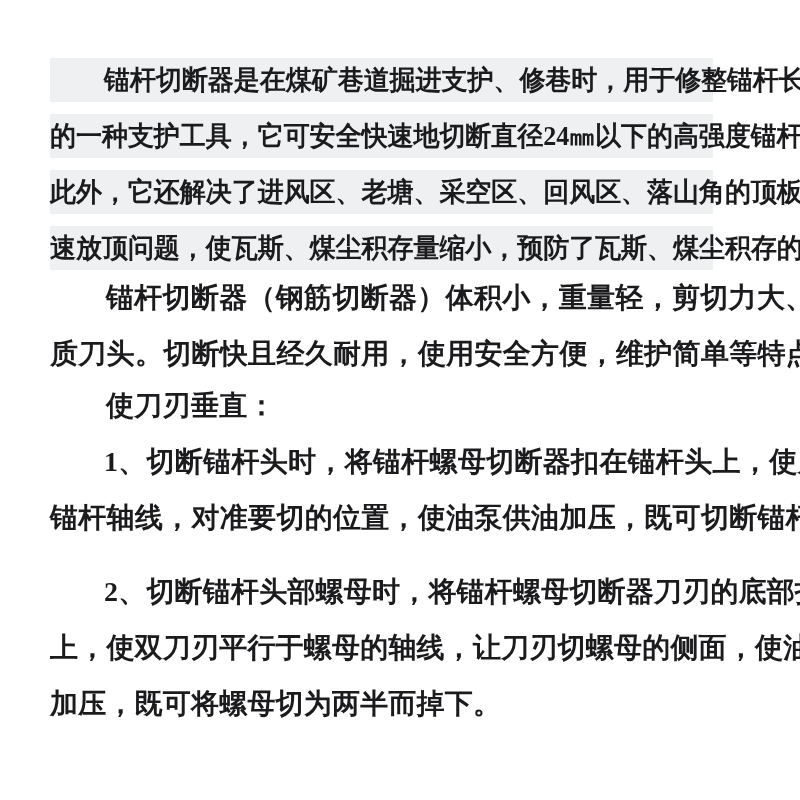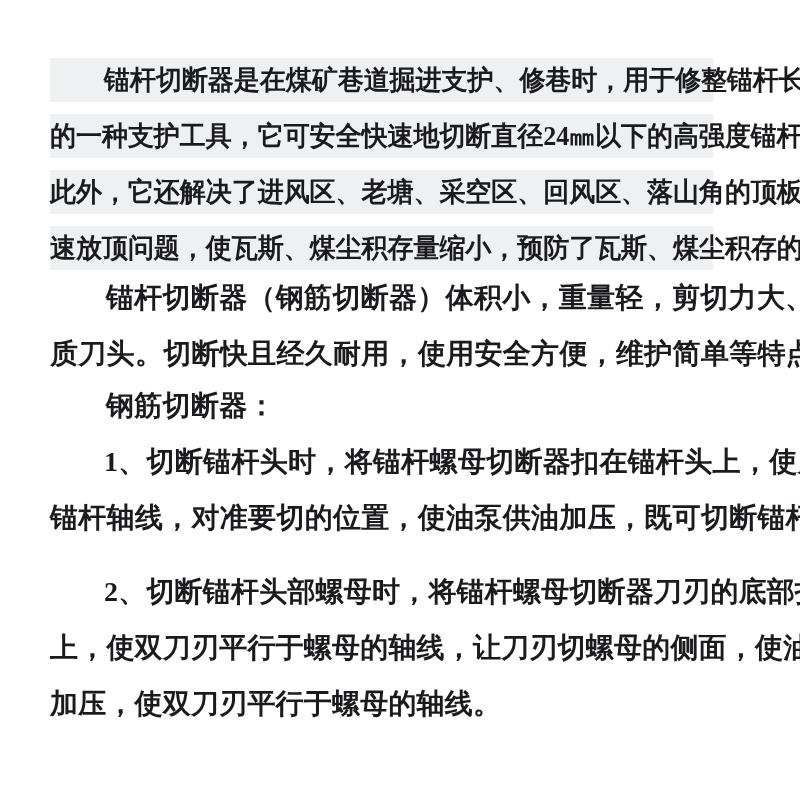--- a/index.html
+++ b/index.html
@@ -126,39 +126,39 @@
       <div class="line indent" style="color: rgb(27, 27, 29);">
         <span class="txt">锚杆切断器（钢筋切断器）体积小，重量轻，剪切力大、配用优</span>
       </div>
       <div class="line" style="color: rgb(27, 27, 29);">
         <span class="txt">质刀头。切断快且经久耐用，使用安全方便，维护简单等特点。</span>
       </div>
     </div>
 
     <div class="para p-notice">
       <div class="line indent" style="color: rgb(27, 27, 29);">
-        <span class="txt">钢筋切断器：</span>
+        <span class="txt">使刀刃垂直：</span>
       </div>
     </div>
 
     <div class="para p-item1">
       <div class="line indent-sm" style="color: rgb(27, 27, 29);">
         <span class="txt">1、切断锚杆头时，将锚杆螺母切断器扣在锚杆头上，使刀刃垂直</span>
       </div>
       <div class="line" style="color: rgb(27, 27, 29);">
         <span class="txt">锚杆轴线，对准要切的位置，使油泵供油加压，既可切断锚杆头。</span>
       </div>
     </div>
 
     <div class="para p-item2">
       <div class="line indent-sm" style="color: rgb(27, 27, 29);">
         <span class="txt">2、切断锚杆头部螺母时，将锚杆螺母切断器刀刃的底部扣在螺母</span>
       </div>
       <div class="line" style="color: rgb(27, 27, 29);">
         <span class="txt">上，使双刀刃平行于螺母的轴线，让刀刃切螺母的侧面，使油泵供油</span>
       </div>
       <div class="line" style="color: rgb(27, 27, 29);">
-        <span class="txt">加压，使双刀刃平行于螺母的轴线。</span>
+        <span class="txt">加压，既可将螺母切为两半而掉下。</span>
       </div>
     </div>
 
   </div>
 </div>
 
 </body></html>

